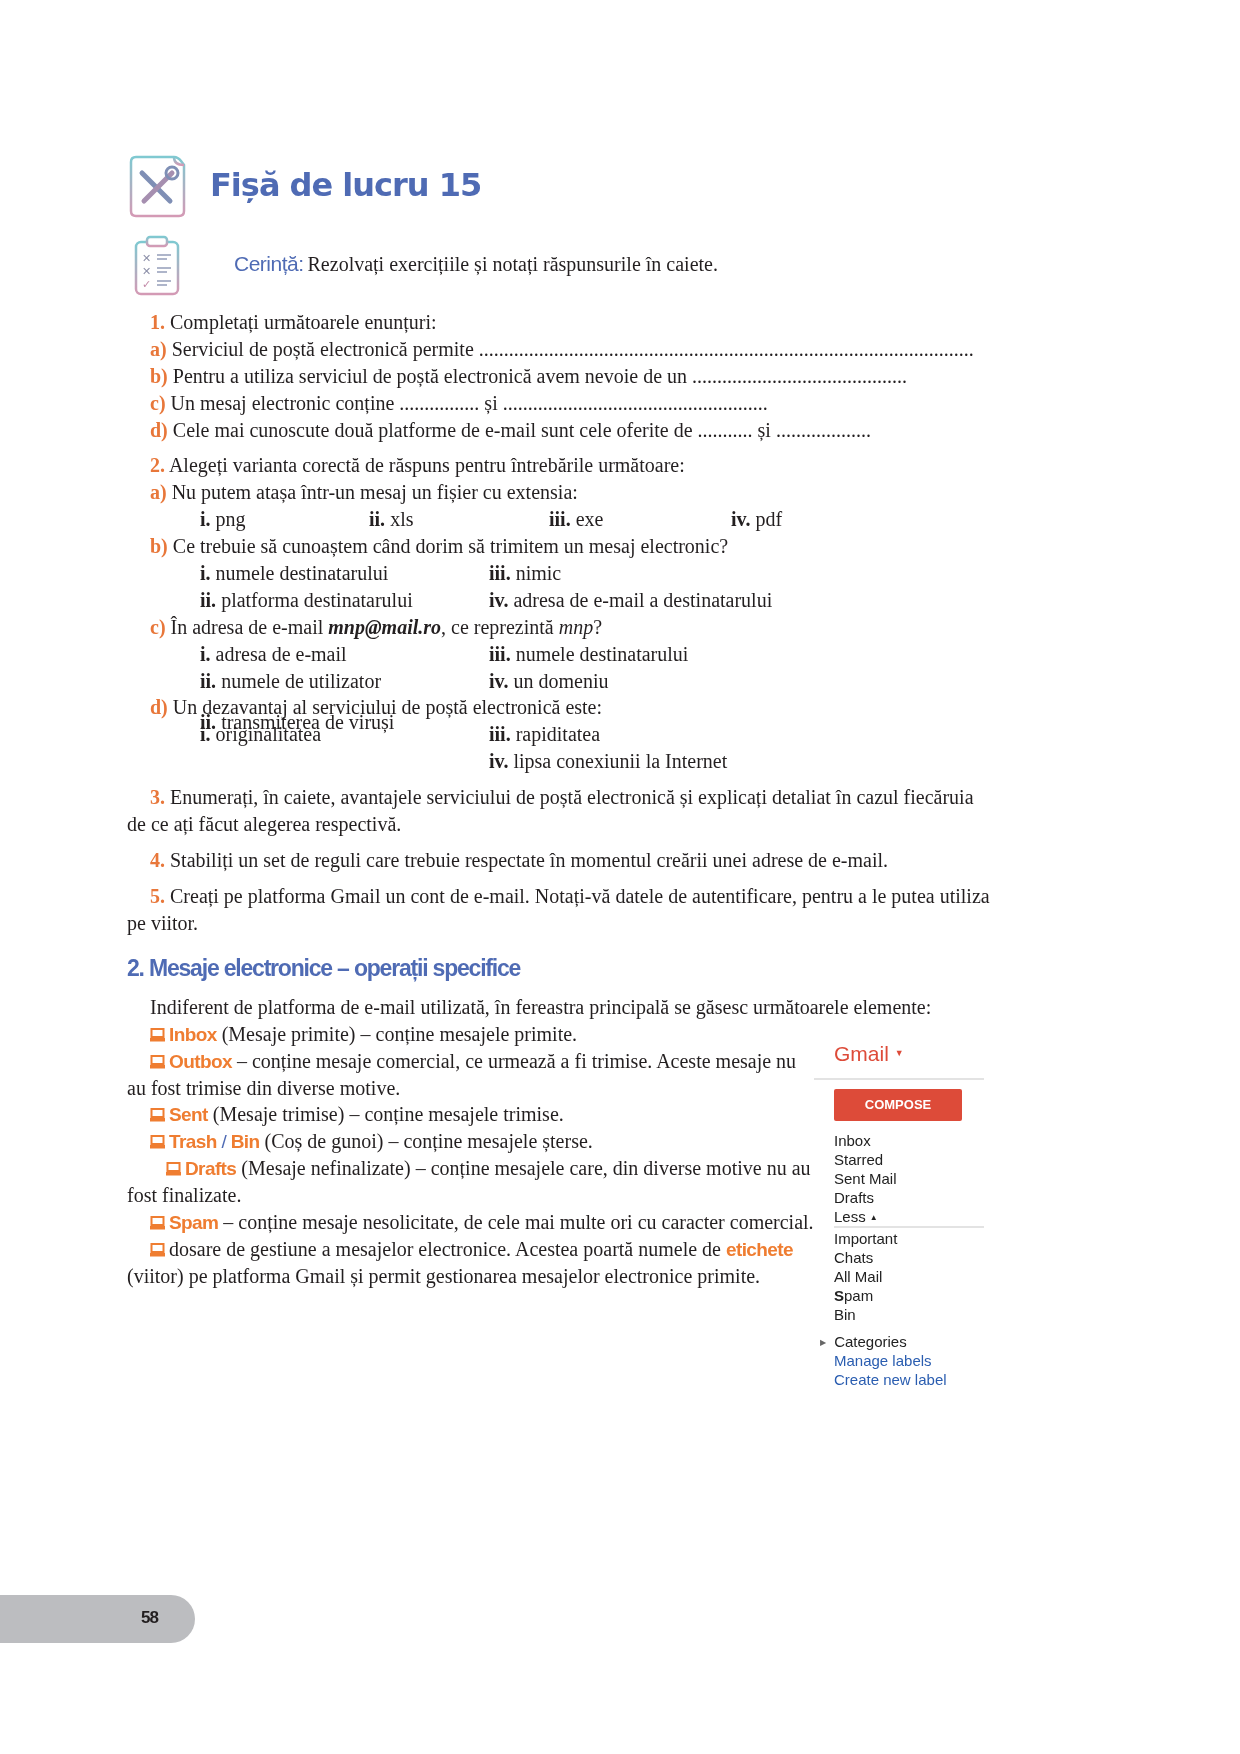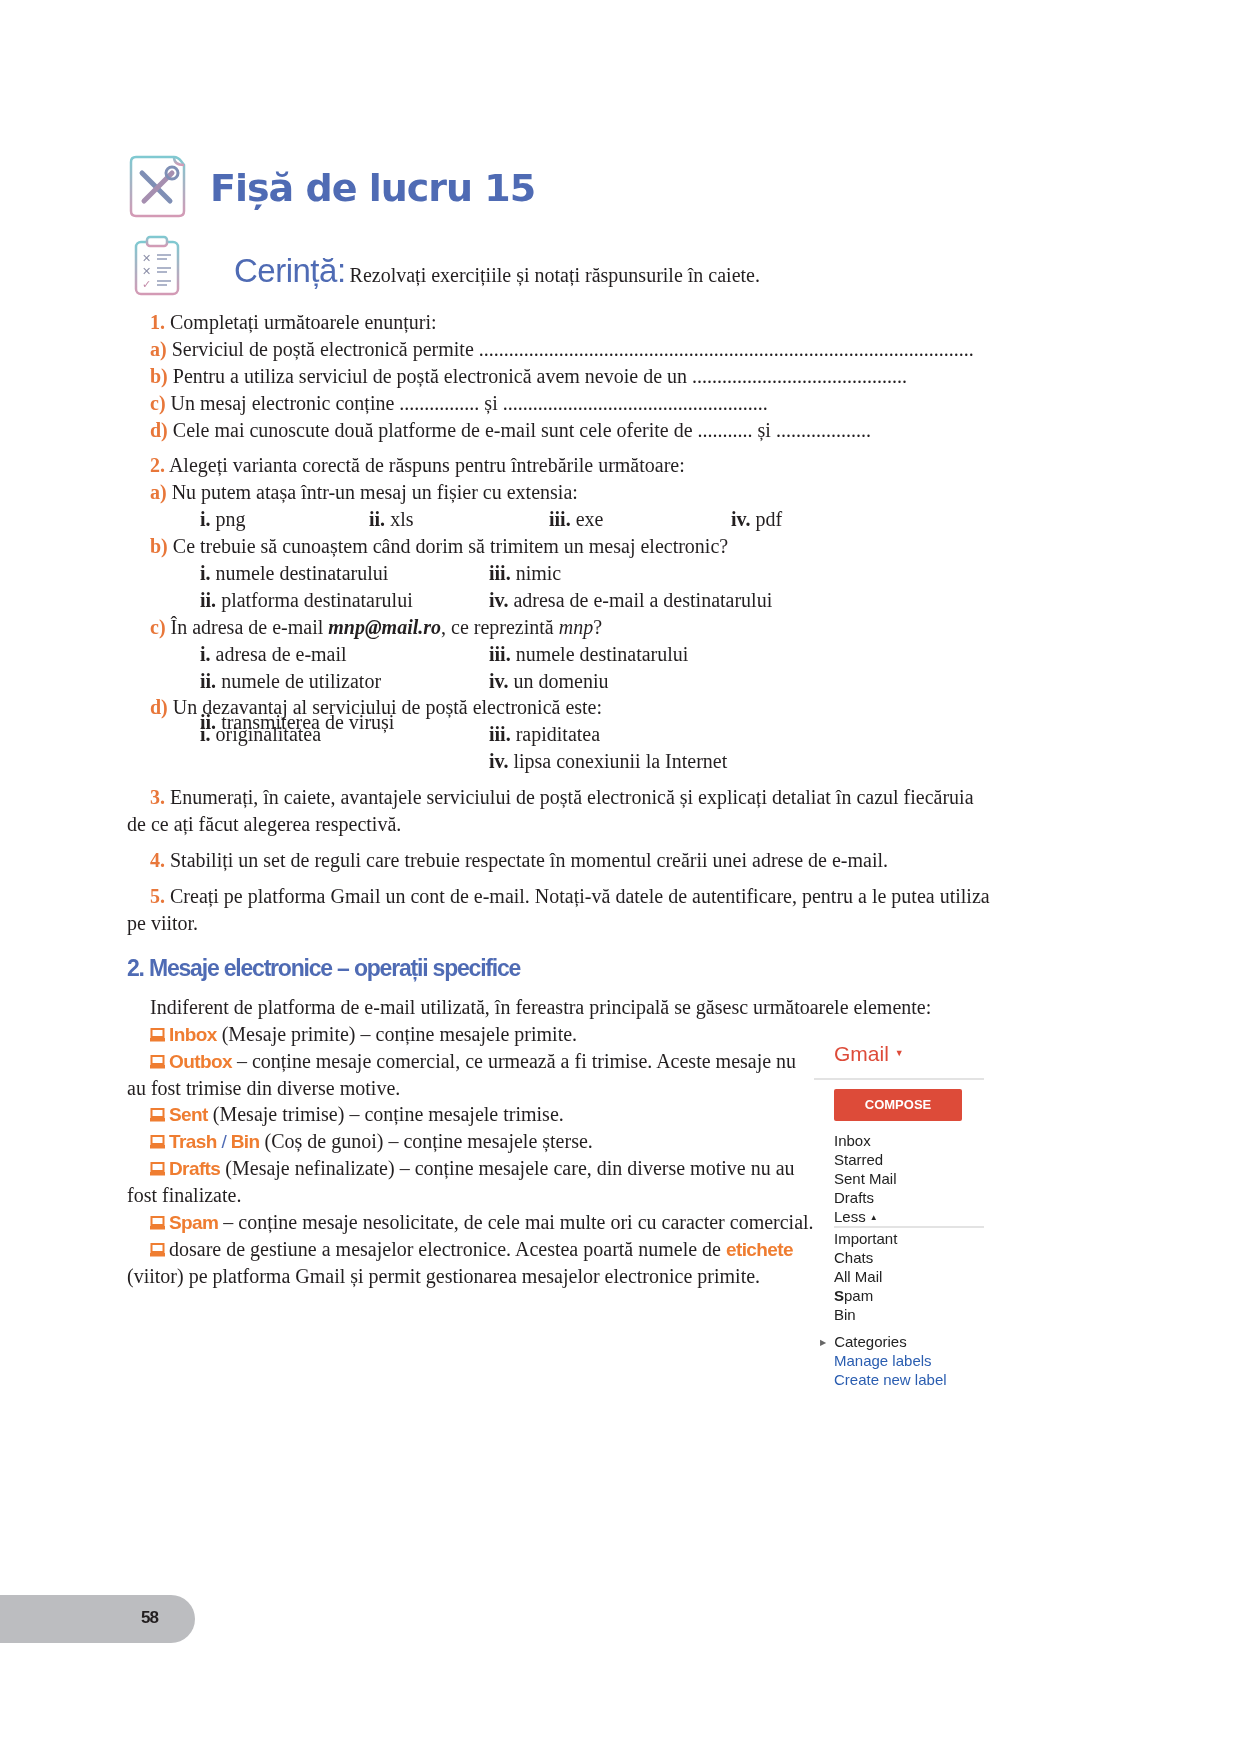--- a/index.html
+++ b/index.html
@@ -2,22 +2,22 @@
 <html><head>
 <meta charset="utf-8">
 <style>
   html, body { margin: 0; padding: 0; background: #ffffff; }
   body { width: 1240px; height: 1754px; position: relative; overflow: hidden;
          font-family: "Liberation Serif", serif; color: #231f20; }
   .abs { position: absolute; }
   .serif { font-family: "Liberation Serif", serif; font-size: 20px; line-height: 20px; white-space: nowrap; }
   .orange { color: #e8773a; font-weight: bold; }
   .sans-or { font-family: "Liberation Sans", sans-serif; color: #ef7d31; font-weight: bold; font-size: 19px; letter-spacing: -0.6px; }
-  .title { font-family: "DejaVu Sans", sans-serif; font-weight: bold; color: #4f6bb4; font-size: 38px; letter-spacing: -1px; }
-  .cerinta { font-family: "Liberation Sans", sans-serif; color: #4f6bb4; font-size: 33px; letter-spacing: -0.5px; }
+  .title { font-family: "DejaVu Sans", sans-serif; font-weight: bold; color: #4f6bb4; font-size: 32px; letter-spacing: -1px; }
+  .cerinta { font-family: "Liberation Sans", sans-serif; color: #4f6bb4; font-size: 21px; letter-spacing: -0.5px; }
   .h2 { font-family: "Liberation Sans", sans-serif; color: #4f6bb4; font-weight: bold; font-size: 23px; letter-spacing: -1.2px; }
   .bold { font-weight: bold; }
   .mailicon { display: inline-block; width: 15px; height: 14px; vertical-align: -1px; margin-right: 4px; }
   .gm { font-family: "Liberation Sans", sans-serif; font-size: 15px; color: #222; white-space: nowrap; }
   .gm-link { color: #2a5db0; }
   .page-tab { background: #bcbdc0; border-radius: 0 24px 24px 0; }
 </style>
 </head>
 <body>
 
@@ -130,21 +130,21 @@
       <rect x="1.5" y="1" width="12" height="8" fill="none" stroke="#ef7d31" stroke-width="2"></rect>
       <rect x="0" y="10" width="15" height="3.5" fill="#ef7d31"></rect>
     </svg><span class="sans-or">Sent</span><span> (Mesaje trimise) – conține mesajele trimise.</span>
 </div>
 <div class="abs serif" style="left:150px;top:1131px">
   <svg class="mailicon" viewBox="0 0 15 14">
       <rect x="1.5" y="1" width="12" height="8" fill="none" stroke="#ef7d31" stroke-width="2"></rect>
       <rect x="0" y="10" width="15" height="3.5" fill="#ef7d31"></rect>
     </svg><span class="sans-or">Trash</span><span class="sans-or" style="color:#4f6bb4;font-weight:normal"> / </span><span class="sans-or">Bin</span><span> (Coș de gunoi) – conține mesajele șterse.</span>
 </div>
-<div class="abs serif" style="left:150px;top:1158px">
+<div class="abs serif" style="left:166px;top:1158px">
   <svg class="mailicon" viewBox="0 0 15 14">
       <rect x="1.5" y="1" width="12" height="8" fill="none" stroke="#ef7d31" stroke-width="2"></rect>
       <rect x="0" y="10" width="15" height="3.5" fill="#ef7d31"></rect>
     </svg><span class="sans-or">Drafts</span><span> (Mesaje nefinalizate) – conține mesajele care, din diverse motive nu au</span>
 </div>
 <div class="abs serif" style="left:127px;top:1185px">fost finalizate.</div>
 <div class="abs serif" style="left:150px;top:1212px">
   <svg class="mailicon" viewBox="0 0 15 14">
       <rect x="1.5" y="1" width="12" height="8" fill="none" stroke="#ef7d31" stroke-width="2"></rect>
       <rect x="0" y="10" width="15" height="3.5" fill="#ef7d31"></rect>

